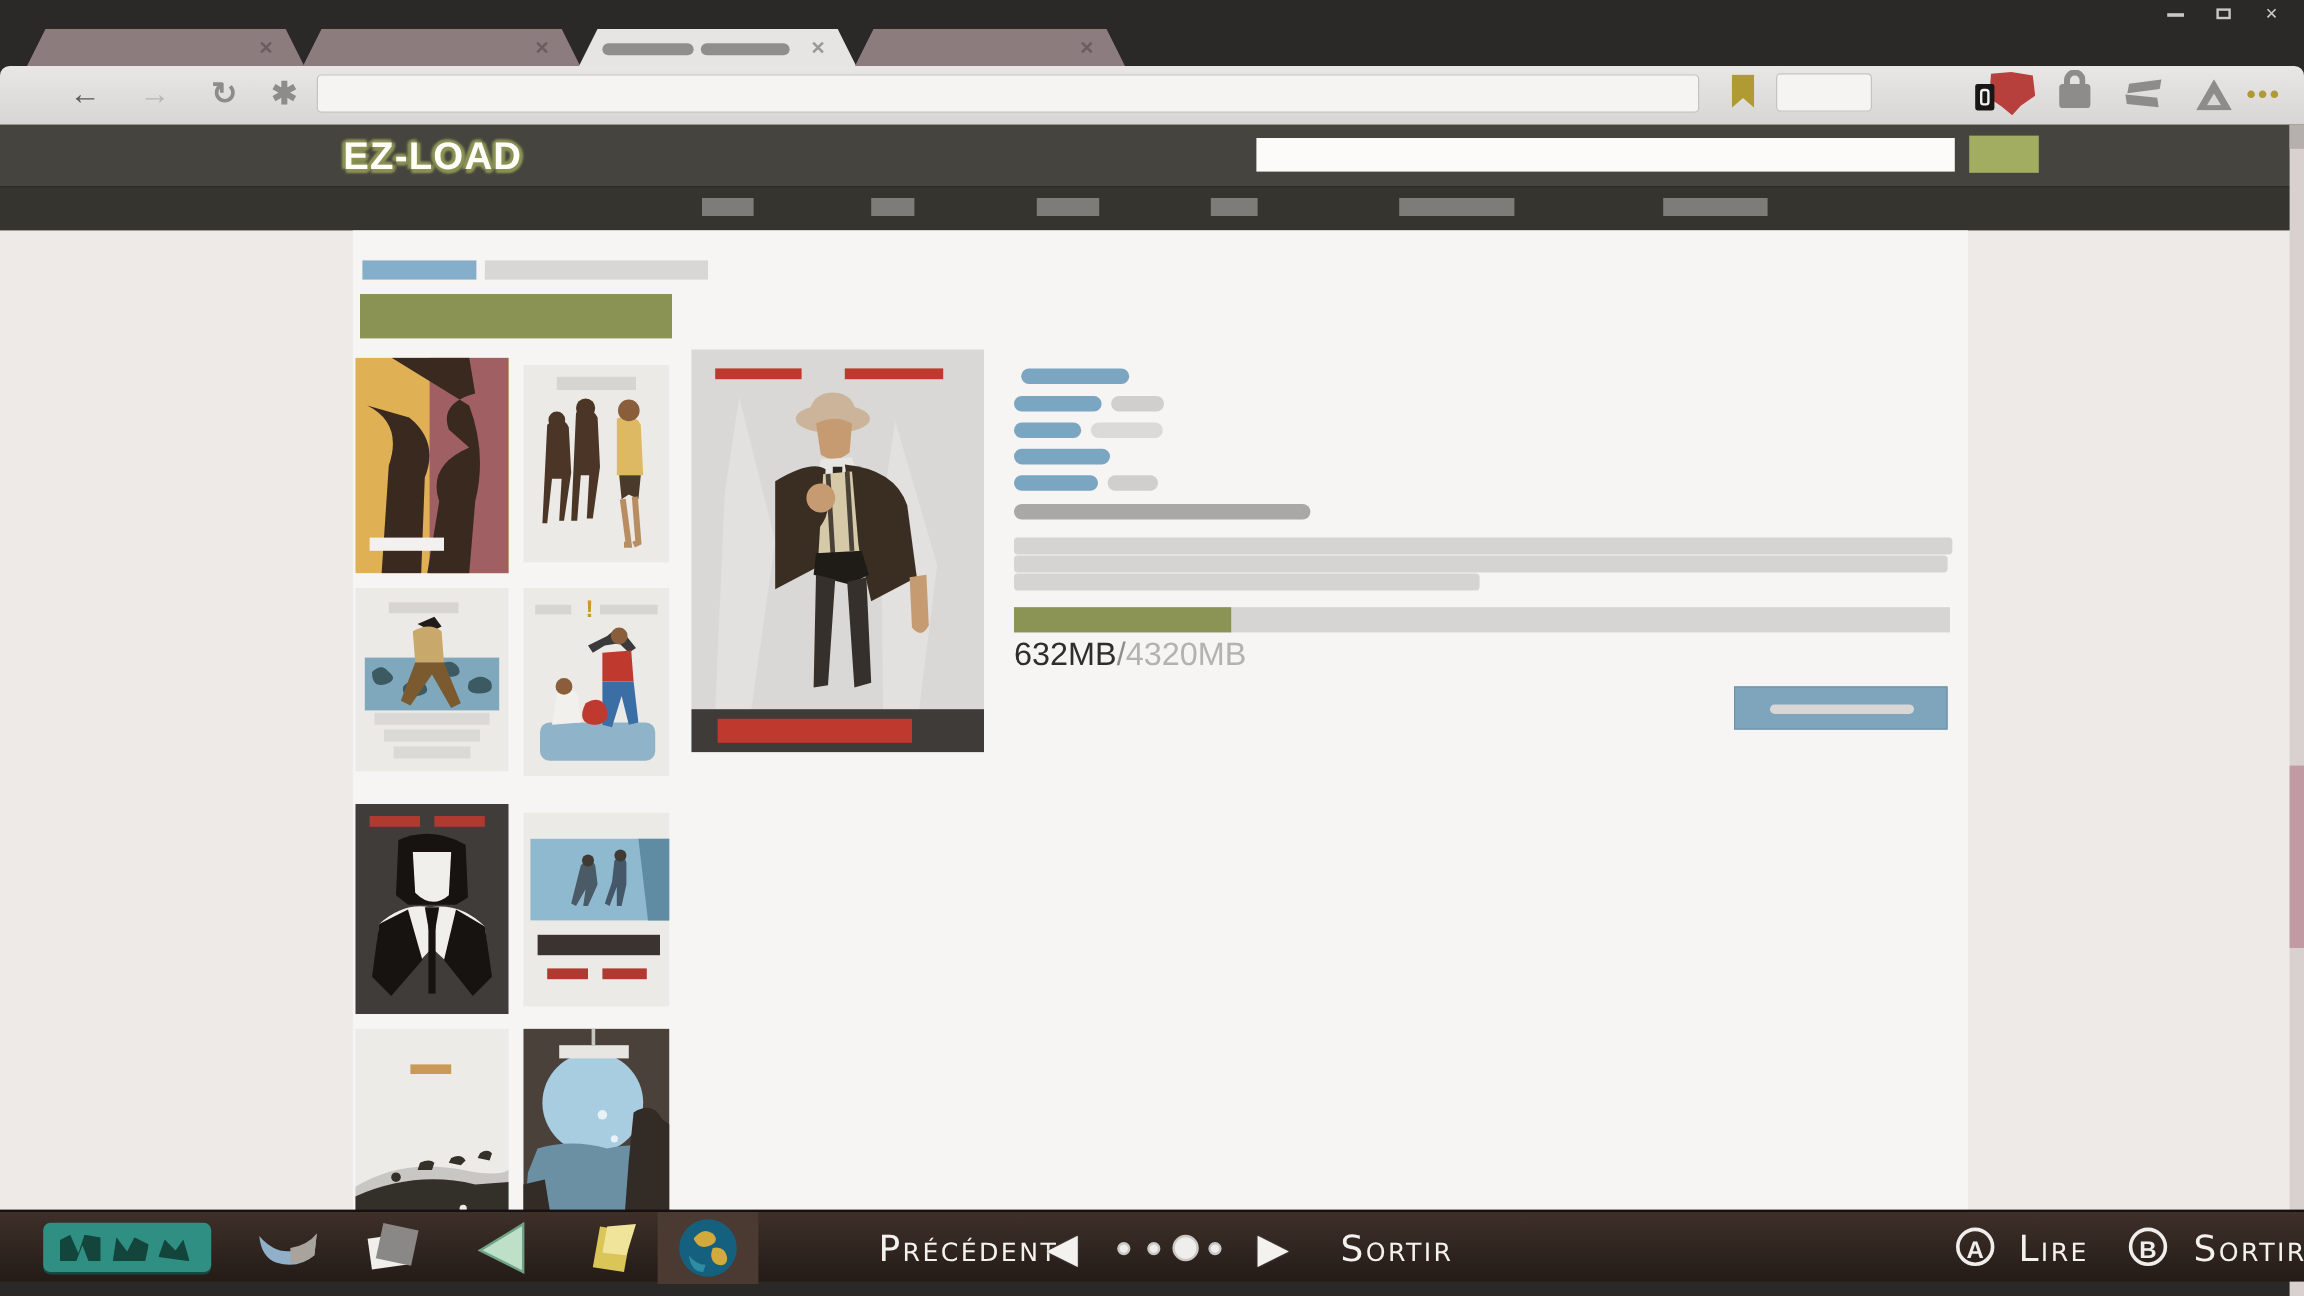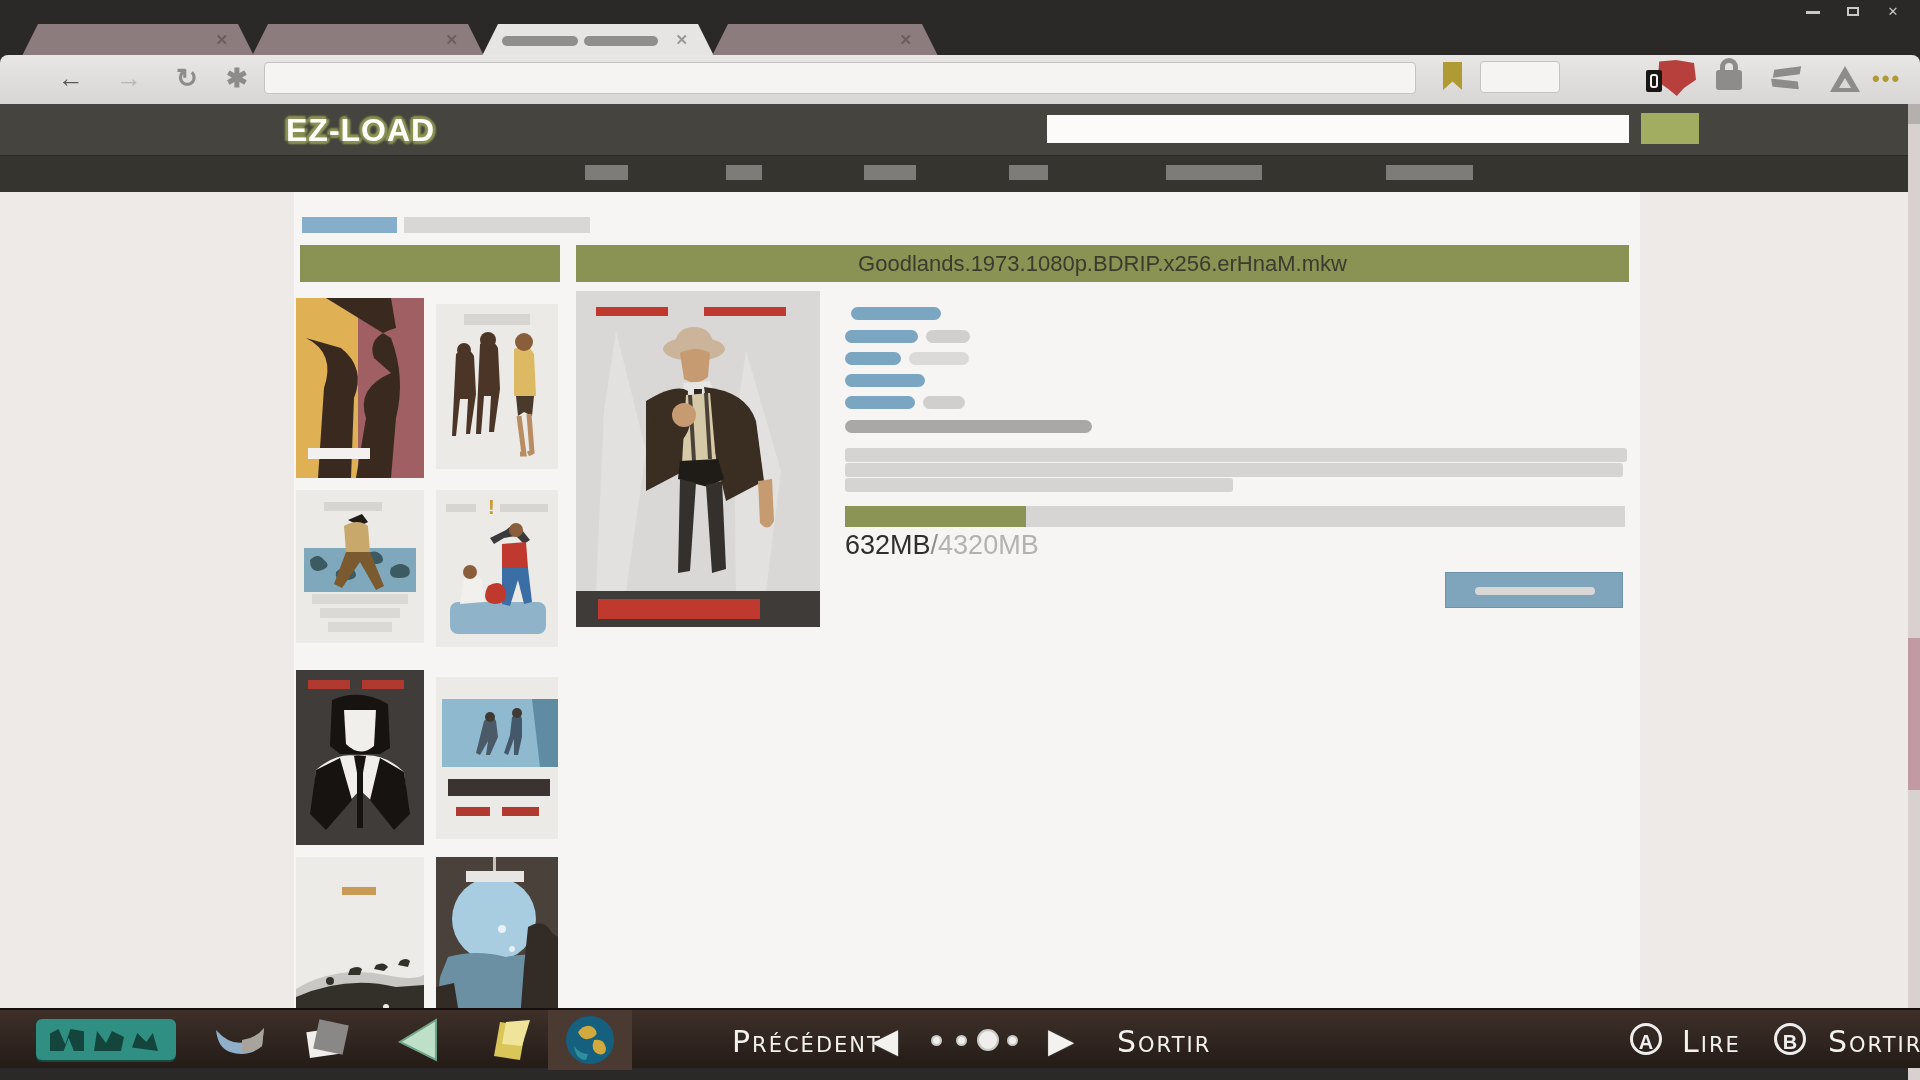--- a/index.html
+++ b/index.html
@@ -154,23 +154,20 @@
   <span class="navitem" style="left:1386px;width:87px"></span>
 </div>
 
 <div class="abs" id="page">
   <div class="abs" id="contentcol">
 
     <span class="crumb blue" style="left:8px;width:95px;background:#85aecb"></span>
     <span class="crumb" style="left:110px;width:186px;background:#d8d7d5"></span>
 
     <div class="greenbar" style="left:6px;width:260px"></div>
-    <div class="greenbar" id="filebar" style="left:282px;width:1053px">
-      <span>Goodlands.1973.1080p.BDRIP.x256.erHnaM.mkw</span>
-    </div>
 
     <div class="poster" style="left:2px;top:106px;width:128px;height:180px">
       <svg viewBox="0 0 128 180" preserveAspectRatio="none">
         <rect width="128" height="180" fill="#e0b054"></rect>
           <rect x="62" width="66" height="180" fill="#a05f62"></rect>
         <path d="M30 0 L95 0 L100 30 Q70 38 78 60 L95 75 Q60 90 70 120 L60 180 L95 180 L100 120 Q110 80 95 40 Z" fill="#3a291f"></path>
         <path d="M10 40 Q40 55 28 90 L22 180 L55 180 L58 100 Q70 70 45 50 Z" fill="#3a291f"></path>
         <rect x="12" y="150" width="62" height="11" fill="#f2f1ef"></rect>
       </svg>
     </div>

